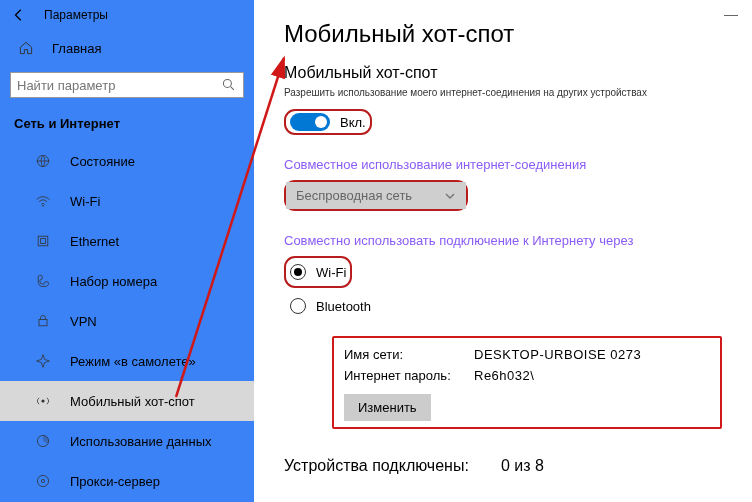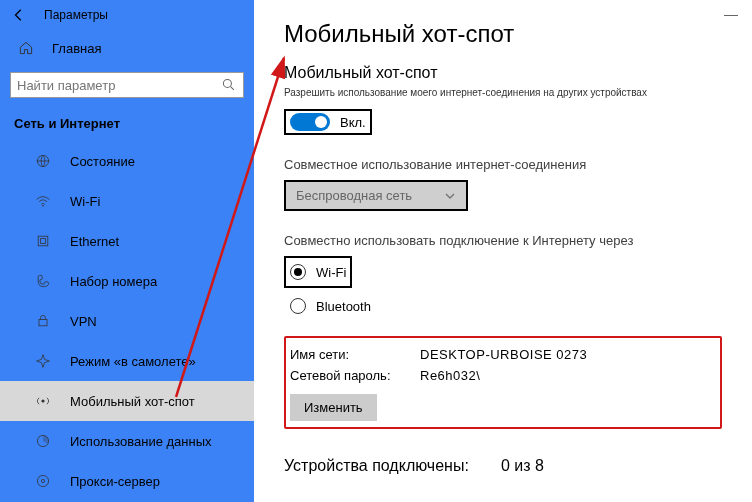--- a/index.html
+++ b/index.html
@@ -17,34 +17,34 @@
 .nav-item { display: flex; align-items: center; padding: 11px 34px; gap: 18px; cursor: pointer; font-size: 13px; }
 .nav-item.active { background: #d8d8d8; }
 .nav-item .ic { width: 18px; height: 18px; display: flex; align-items: center; justify-content: center; color: #333; }
 .main { flex: 1; padding: 20px 30px 10px; overflow: hidden; position: relative; }
 .page-title { font-size: 24px; font-weight: 400; margin-bottom: 16px; }
 .section-title { font-size: 16px; font-weight: 400; margin-bottom: 4px; }
 .desc { font-size: 10px; color: #333; max-width: 400px; line-height: 1.3; margin-bottom: 10px; }
 .toggle-row { display: flex; align-items: center; gap: 10px; }
 .toggle { width: 40px; height: 18px; border-radius: 9px; background: #0078d4; position: relative; cursor: pointer; }
 .toggle .knob { width: 12px; height: 12px; border-radius: 50%; background: #fff; position: absolute; right: 3px; top: 3px; }
-.group-label { font-size: 13px; color: #404040; margin-bottom: 8px; margin-top: 22px; }
+.group-label { font-size: 13px; color: #8b5cf6; margin-bottom: 8px; margin-top: 22px; }
 .dropdown { display: inline-flex; align-items: center; justify-content: space-between; min-width: 180px; padding: 6px 10px; background: #cfcfcf; color: #666; cursor: pointer; }
 .chev { width: 12px; height: 12px; color: #777; margin-left: 10px; }
 .radio-row { display: flex; align-items: center; gap: 10px; cursor: pointer; padding: 4px 0; }
 .radio { width: 16px; height: 16px; border: 1px solid #333; border-radius: 50%; display: flex; align-items: center; justify-content: center; }
 .radio.sel::after { content: ''; width: 8px; height: 8px; background: #000; border-radius: 50%; }
 .netbox { margin-top: 18px; padding: 10px; }
 .netrow { display: flex; padding: 3px 0; font-size: 13px; }
 .netrow .lbl { width: 130px; }
 .netrow .val { color: #000000; filter: blur(0.6px); letter-spacing: 0.5px; }
 .edit-btn { margin-top: 8px; padding: 6px 14px; background: #ccc; border: none; cursor: pointer; font-size: 13px; }
 .devices-row { display: flex; gap: 32px; margin-top: 18px; font-size: 16px; padding: 10px 0; }
-.hl { border: 2px solid #000000; border-radius: 0; padding: 2px 4px; display: inline-flex; align-items: center; }
-.hl-block { border: 2px solid #d01818; border-radius: 2px; padding: 6px 4px; }
+.hl { border: 2px solid #b91c1c; border-radius: 11px; padding: 2px 4px; display: inline-flex; align-items: center; }
+.hl-block { border: 2px solid #d01818; border-radius: 2px; padding: 6px 10px; margin-left: 48px; }
 .arrow-overlay { position: absolute; left: 162px; top: 52px; pointer-events: none; z-index: 5; }
 .winctl { position: absolute; right: 14px; top: 6px; color: #666; font-size: 14px; cursor: pointer; }
 svg { display: block; }
 </style>
 </head>
 <body>
 
 <div class="sidebar">
   <div class="titlebar">
     <span class="back-icon">
@@ -202,21 +202,21 @@
       <span>Bluetooth</span>
     </div>
   </div>
 
   <div class="hl-block netbox">
     <div class="netrow">
       <span class="lbl">Имя сети:</span>
       <span class="val">DESKTOP-URBOISE 0273</span>
     </div>
     <div class="netrow">
-      <span class="lbl">Сетевой пароль:</span>
+      <span class="lbl">Интернет пароль:</span>
       <span class="val">Re6h032\</span>
     </div>
     <button class="edit-btn">Изменить</button>
   </div>
 
   <div class="devices-row">
     <span>Устройства подключены:</span>
     <span>0 из 8</span>
   </div>
 </div>

